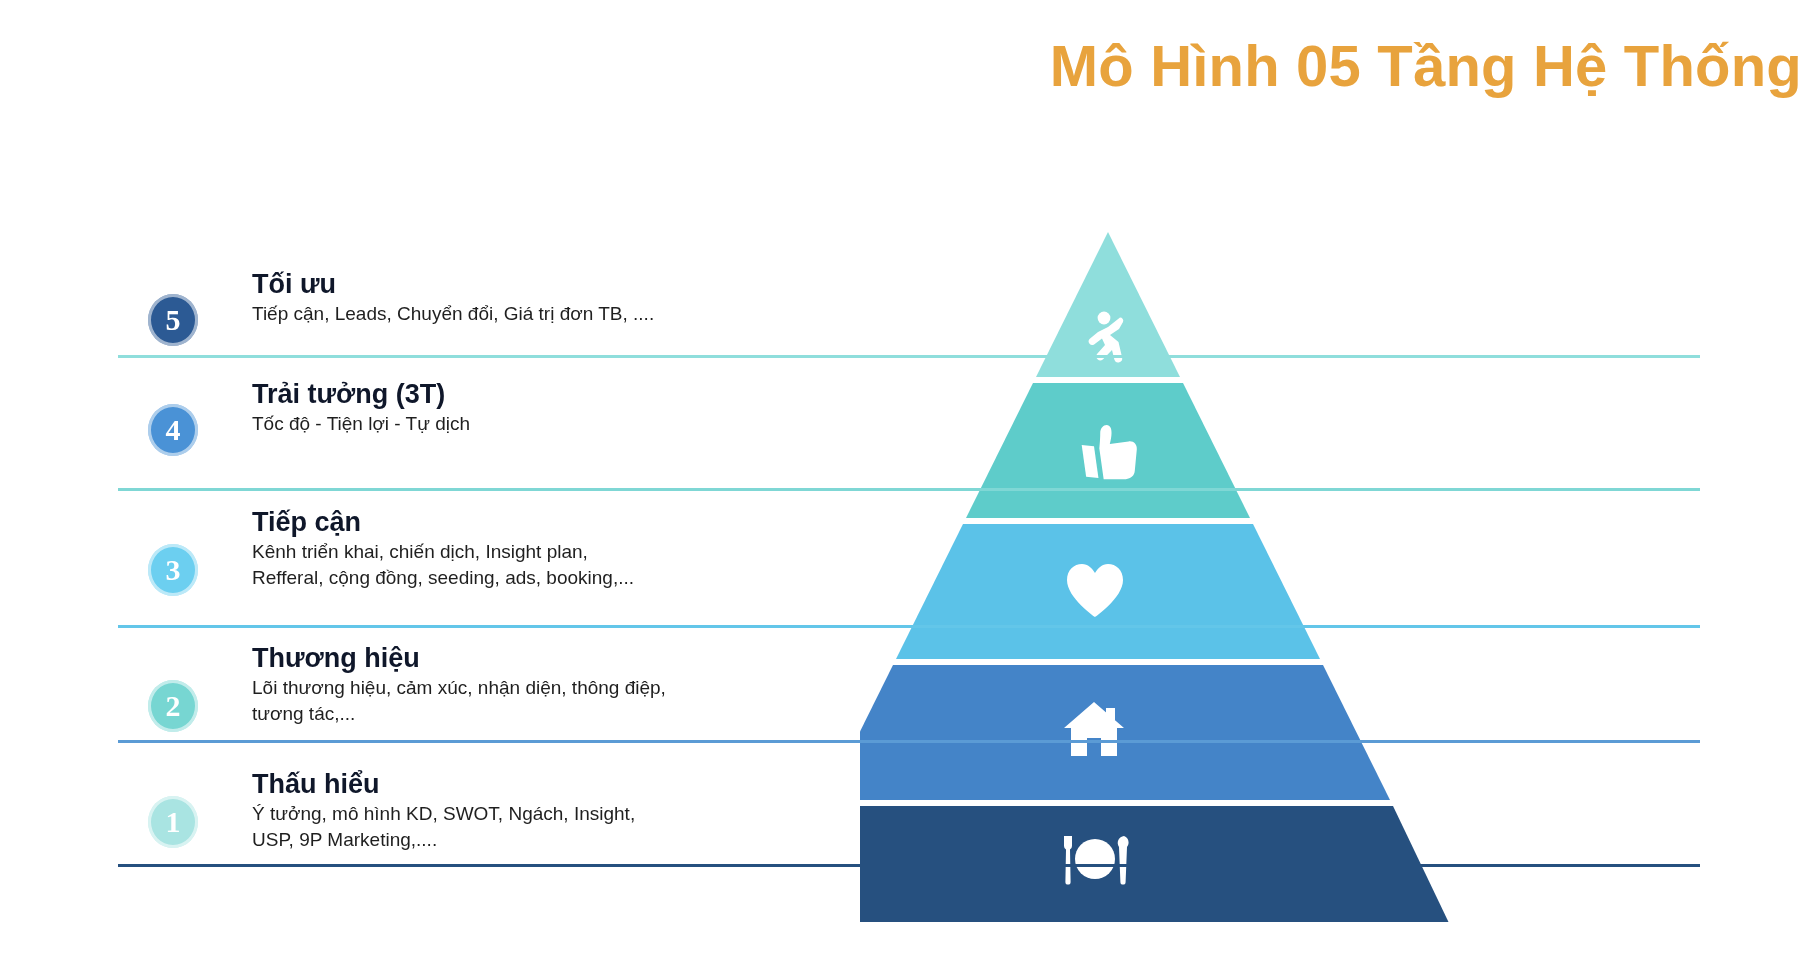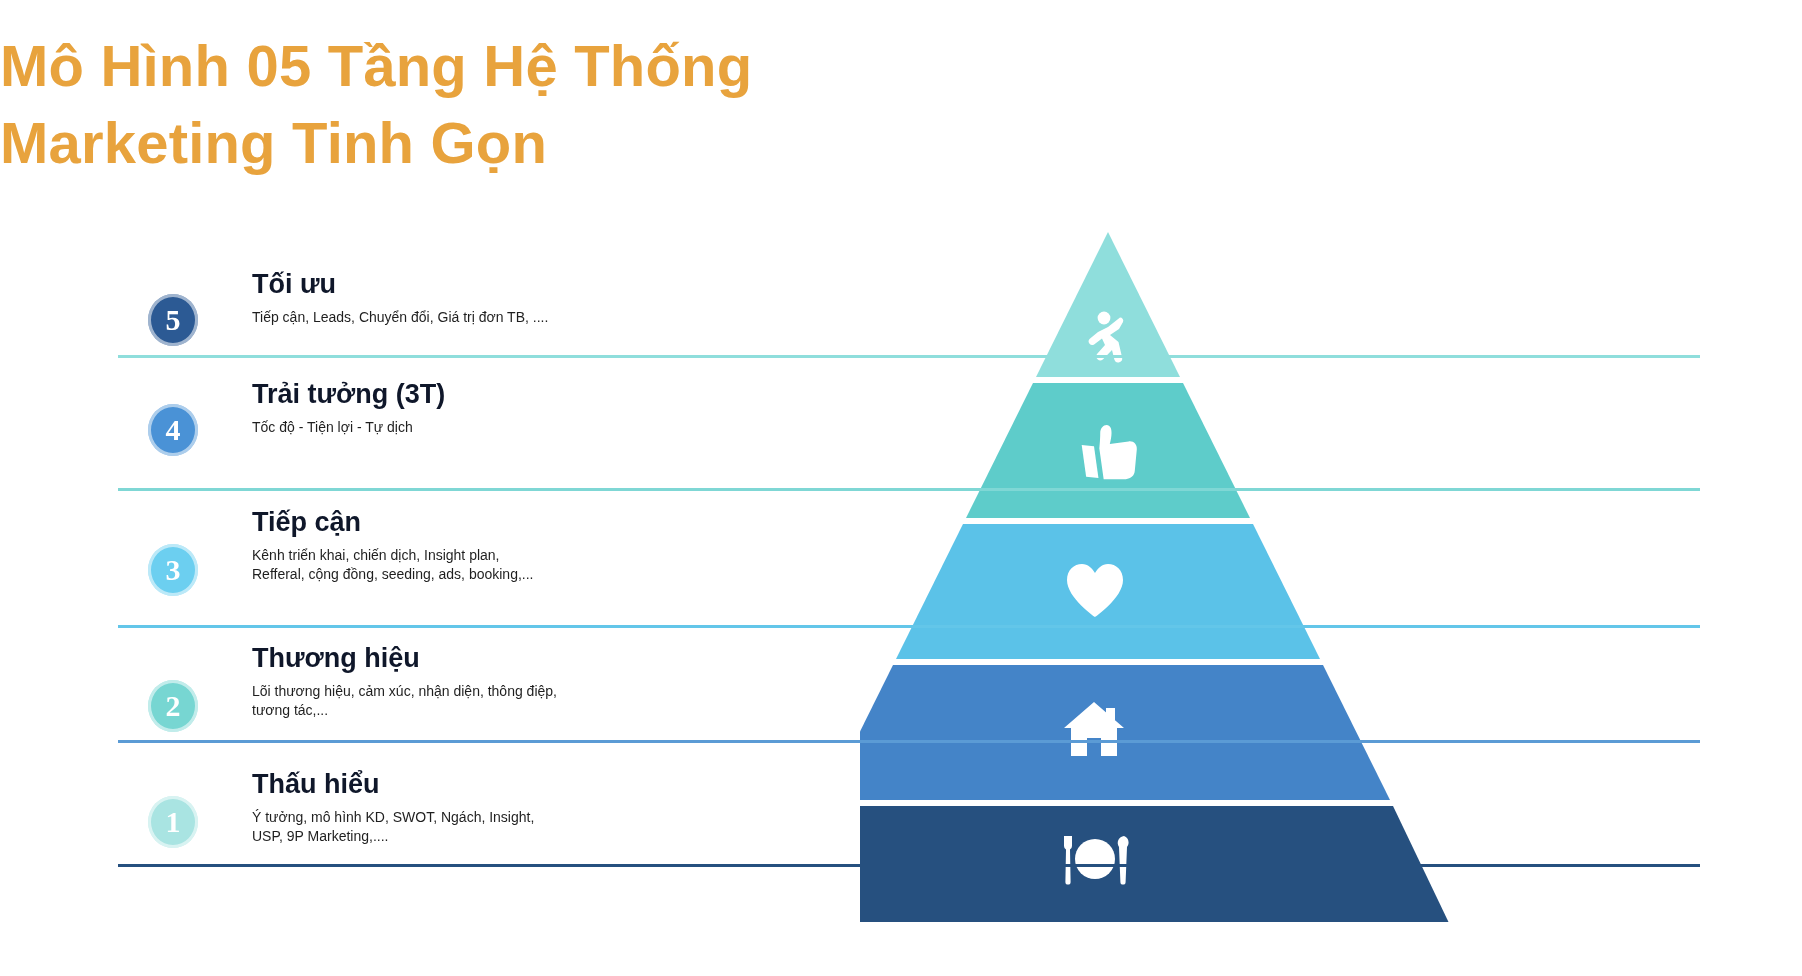--- a/index.html
+++ b/index.html
@@ -16,21 +16,21 @@
     height: 976px;
     background: #ffffff;
   }
 
   
   .title-block {
     position: absolute;
     top: 28px;
     left: 0;
     width: 1802px;
-    text-align: left;
+    text-align: right;
   }
   .title-line {
     font-size: 58px;
     font-weight: bold;
     color: #E8A33D;
     line-height: 1.32;
     letter-spacing: 0.2px;
   }
 
   
@@ -83,35 +83,33 @@
     width: 900px;
   }
   .level-title {
     font-size: 27px;
     font-weight: bold;
     color: #0f172a;
     line-height: 1.22;
     white-space: nowrap;
   }
   .level-desc {
-    font-size: 14px;
+    font-size: 19px;
     color: #1f1f1f;
     line-height: 1.38;
-    margin-top: 7px;
     white-space: pre-line;
   }
 </style>
 </head>
 <body>
 
 <div id="page">
 
   <div class="title-block">
     <div class="title-line">Mô Hình 05 Tầng Hệ Thống</div>
-    <div class="title-line">Marketing Tinh Gọn</div>
   </div>
 
   <div class="pyramid">
     <svg width="820" height="690" viewBox="0 0 820 690" xmlns="http://www.w3.org/2000/svg">
 
       <g>
         <polygon points="248,0 176,145 320,145" fill="#8FDEDC"></polygon>
       </g>
 
       <g>

